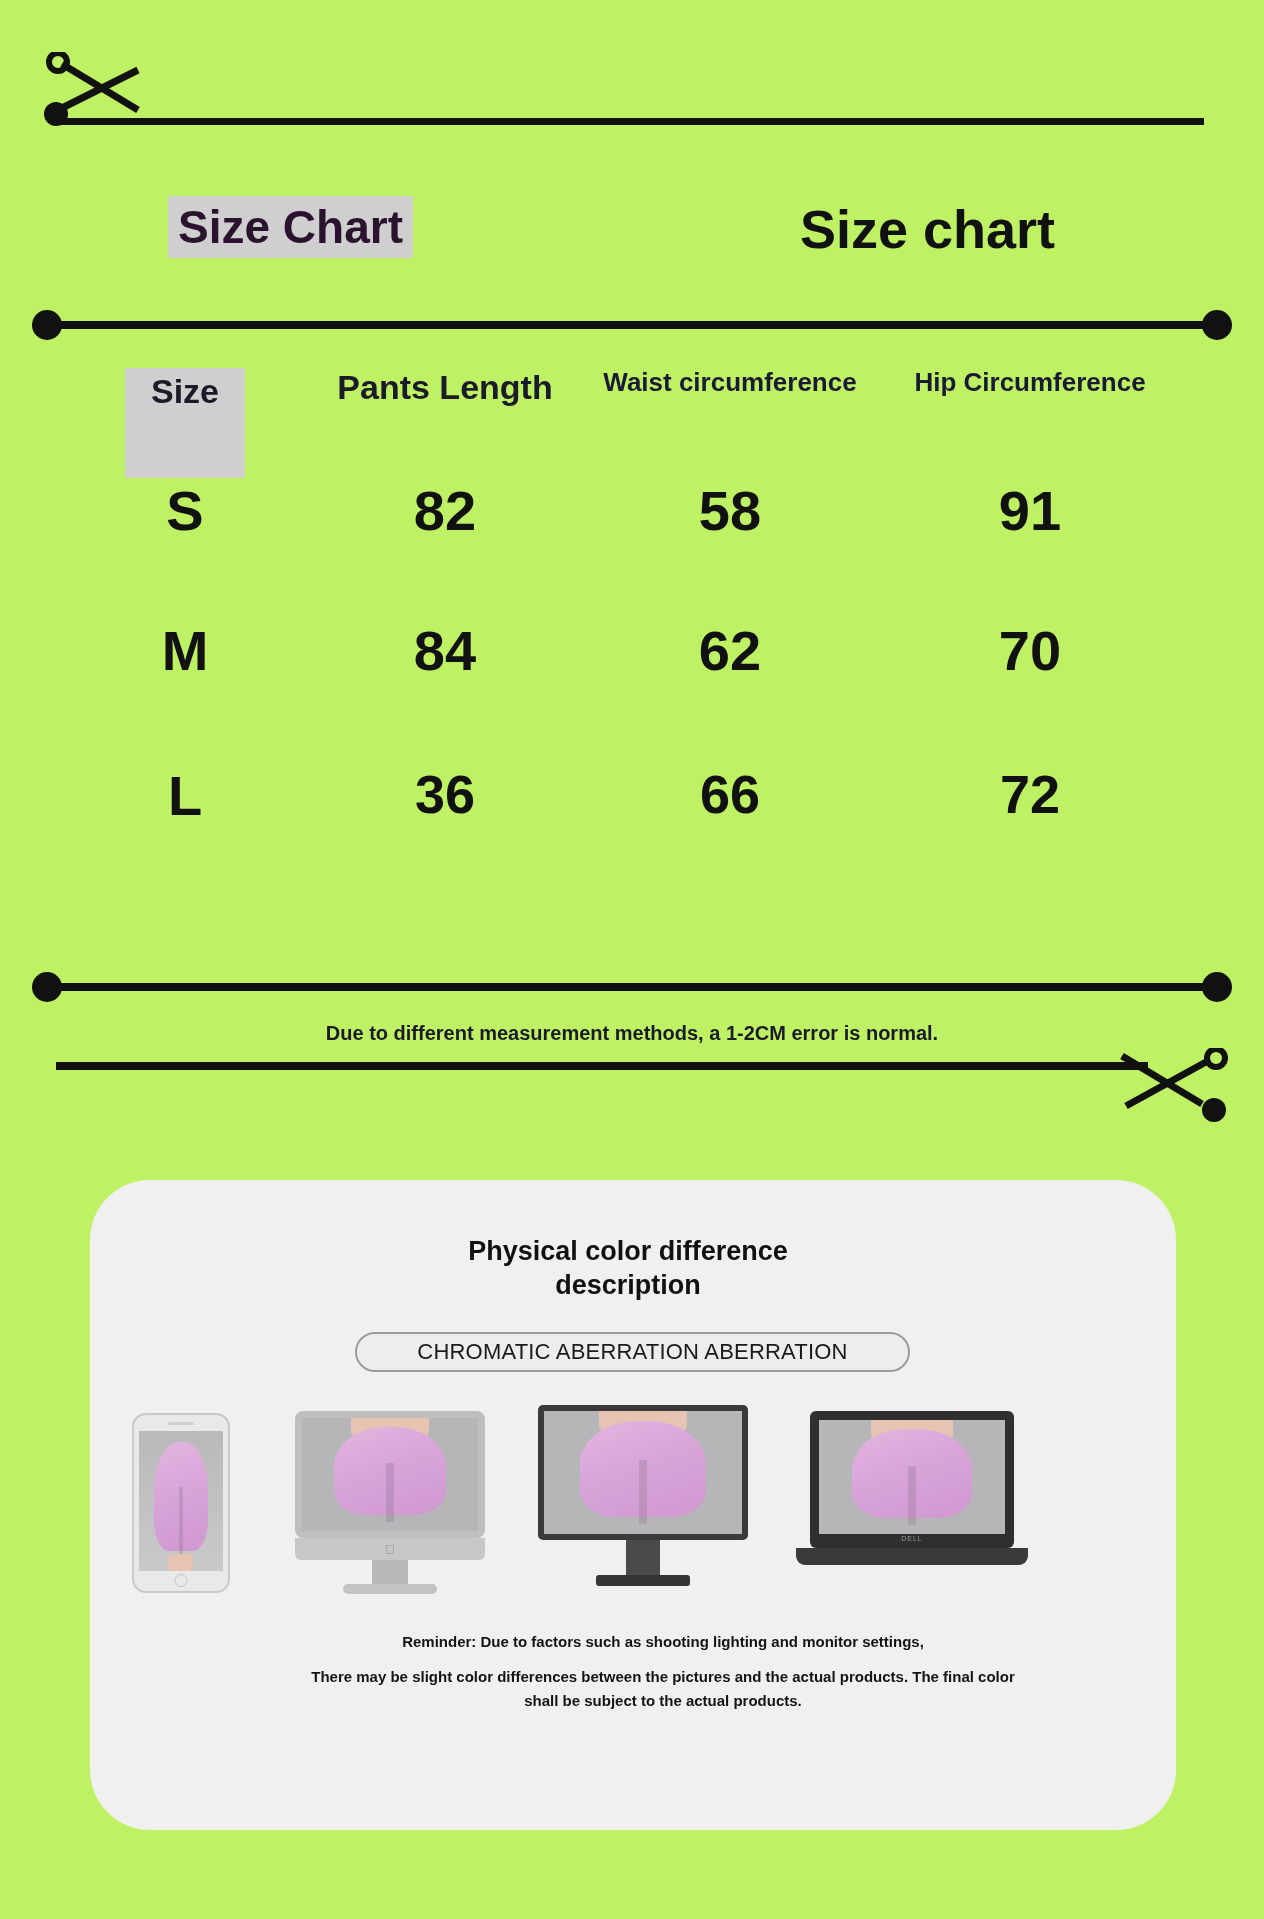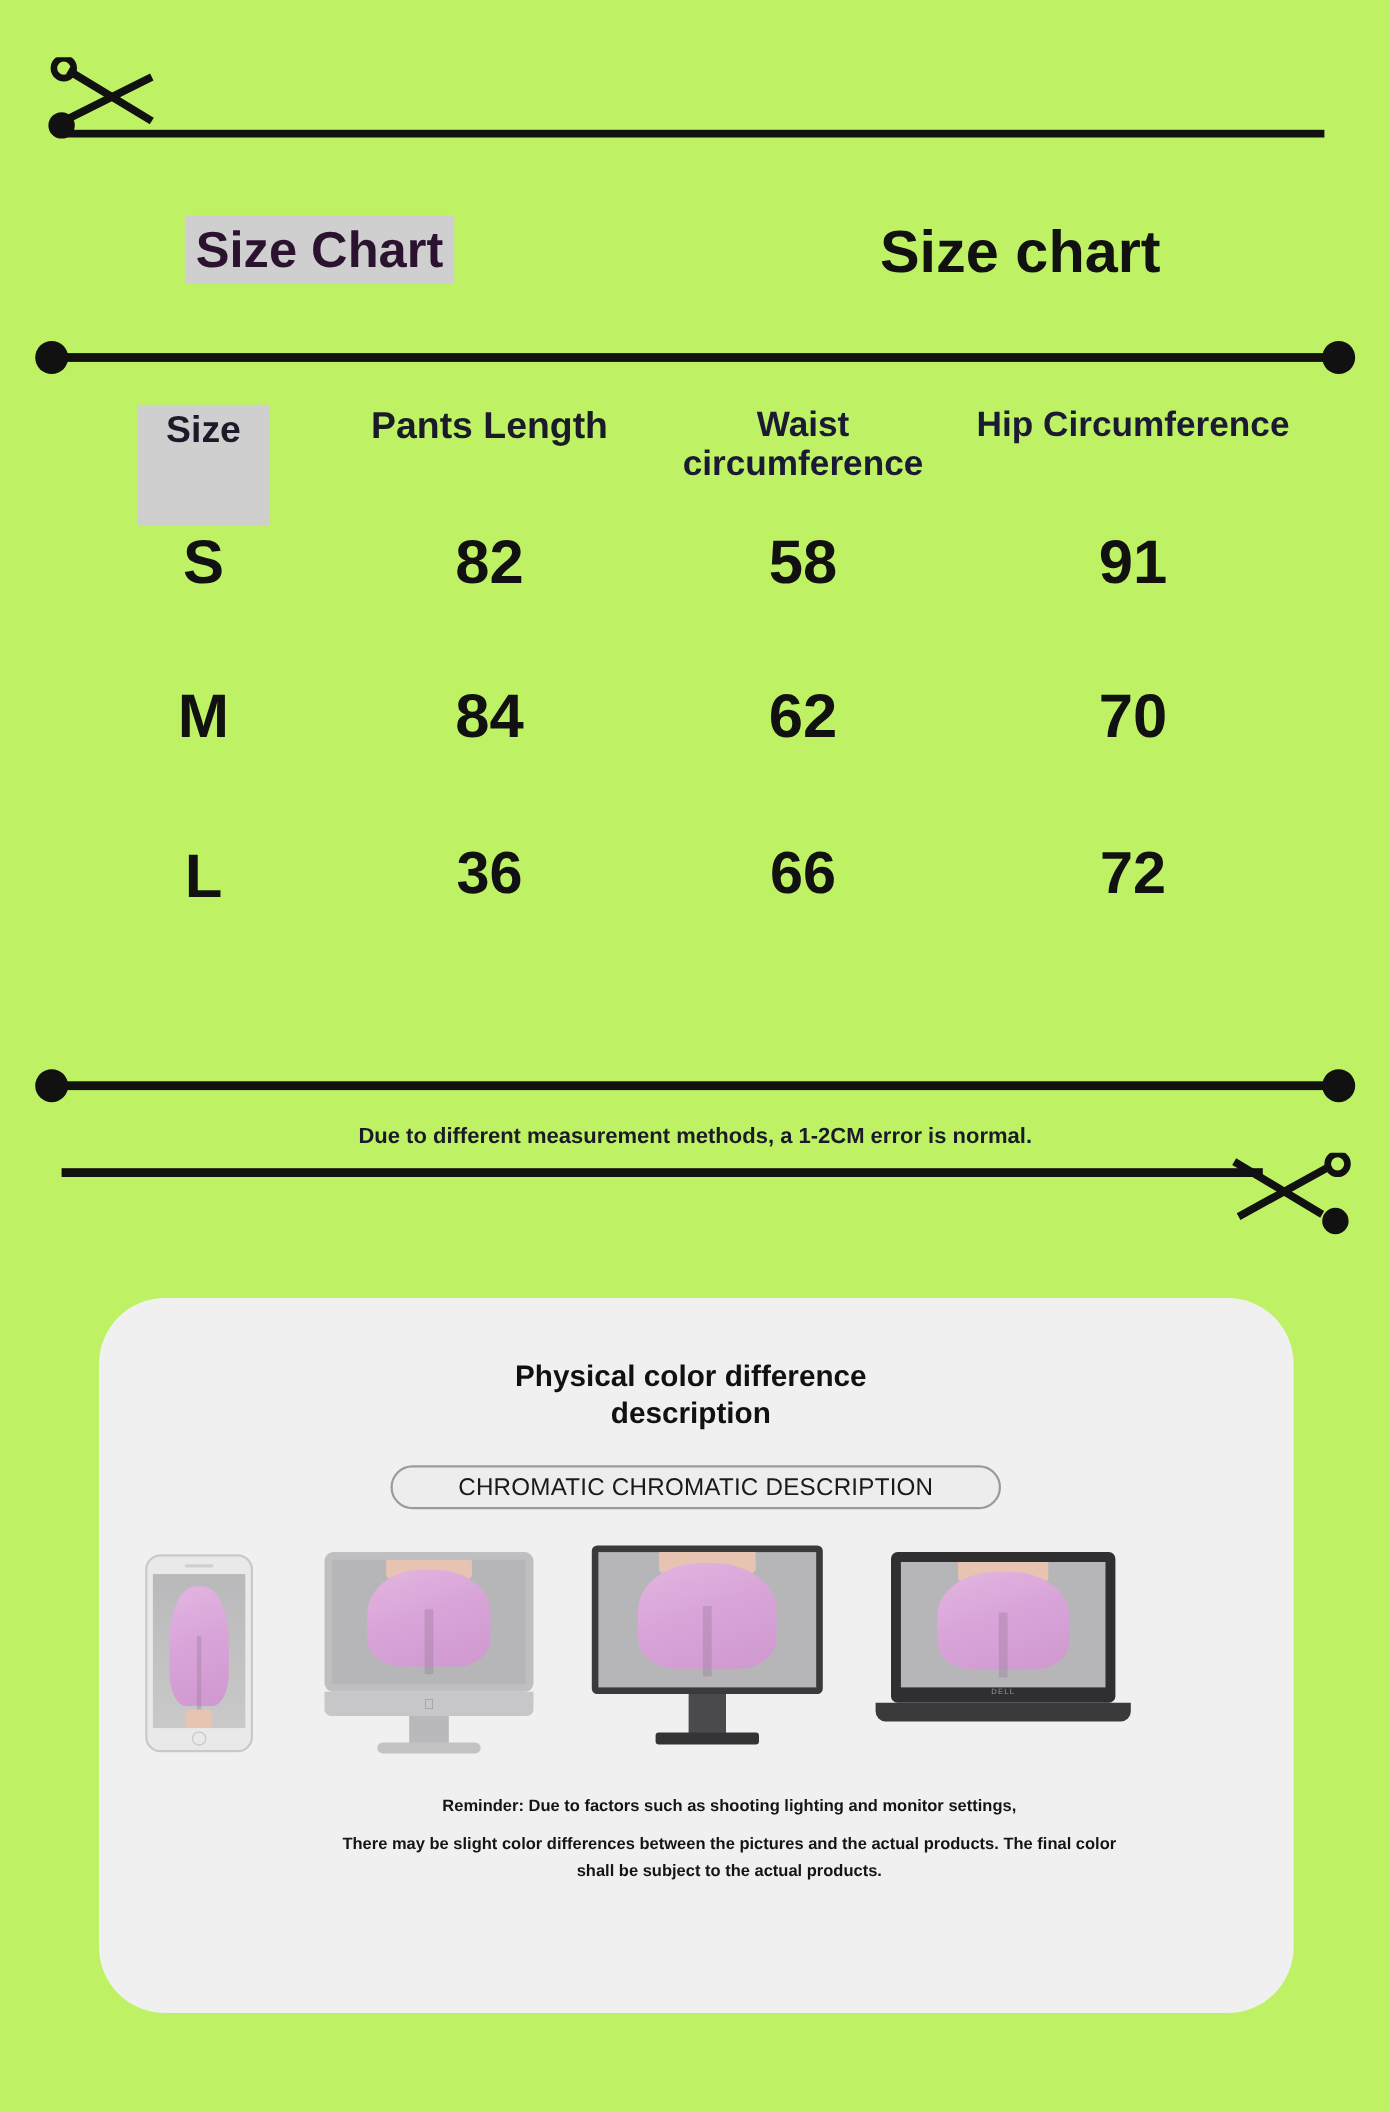--- a/index.html
+++ b/index.html
@@ -101,21 +101,21 @@
     display: flex;
   }
   .row .cell { text-align: center; }
   .c-size   { width: 250px; }
   .c-length { width: 270px; }
   .c-waist  { width: 300px; }
   .c-hip    { width: 300px; }
 
   .head-row { height: 110px; }
   .head-row .cell {
-    font-size: 32px;
+    font-size: 26px;
     font-weight: bold;
     color: #1a1a28;
     line-height: 1.12;
   }
   .head-row .c-size {
     font-size: 34px;
     background: #cfcfcf;
     padding: 4px 0;
     width: 120px;
     margin-left: 65px;
@@ -340,21 +340,21 @@
       <line x1="18" y1="8" x2="98" y2="56" stroke="#111" stroke-width="7"></line>
       <line x1="22" y1="58" x2="102" y2="14" stroke="#111" stroke-width="7"></line>
       <circle cx="110" cy="62" r="12" fill="#111"></circle>
       <circle cx="112" cy="10" r="9" fill="none" stroke="#111" stroke-width="6"></circle>
     </svg>
   </div>
 
   <div class="color-panel">
     <div class="cp-title">Physical color difference description</div>
     <div class="cp-pill">
-      <span>CHROMATIC CHROMATIC DESCRIPTION</span>
+      <span>CHROMATIC ABERRATION ABERRATION</span>
     </div>
 
     <div class="devices">
 
       <div class="dev phone">
         <div class="spk"></div>
         <div class="scr">
           <div class="legs">
             <div class="pink"></div>
               <div class="gap"></div>

